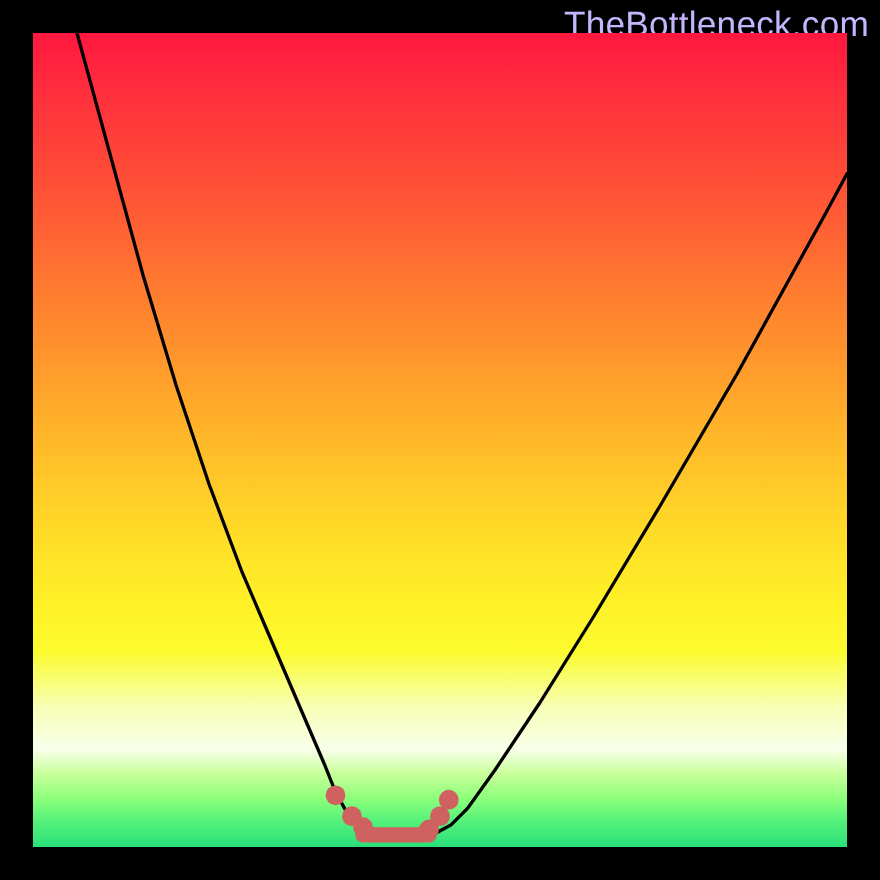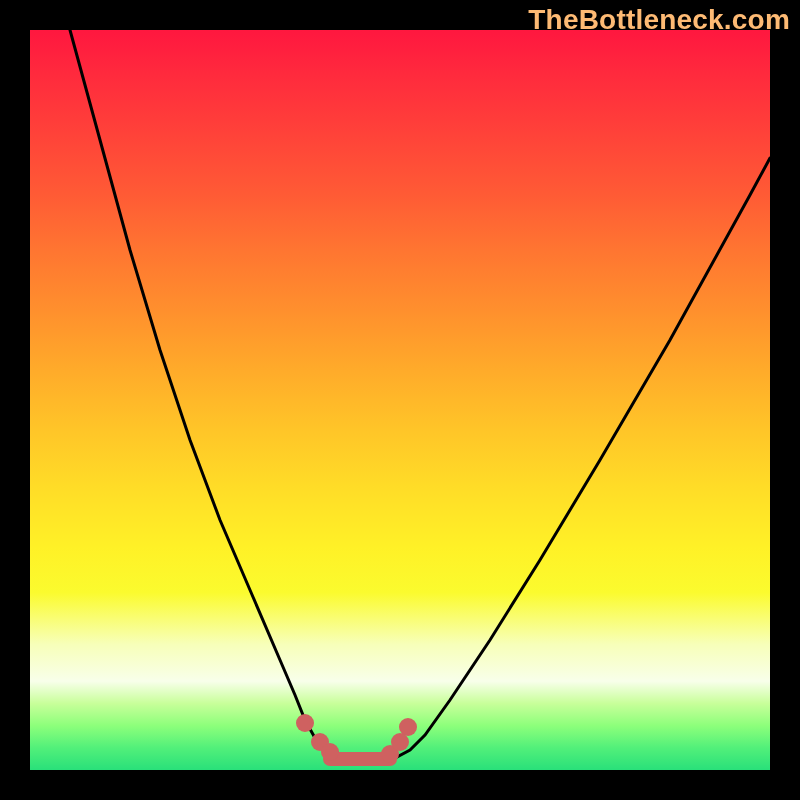--- a/index.html
+++ b/index.html
@@ -48,23 +48,23 @@
       #c8ff9a 91%,
       #8dff7b 94%,
       #52f07a 97%,
       #29e07a 100%
     );
   }
   .watermark {
     position: absolute;
     top: 4px;
     right: 10px;
-    color: #fdba74;
-    font-size: 28px;
-    font-weight: 700;
+    color: #c4b5fd;
+    font-size: 32px;
+    font-weight: 400;
     letter-spacing: 0.2px;
     user-select: none;
   }
   svg.curve {
     position: absolute;
     inset: 0;
   }
 </style>
 </head>
 <body>

